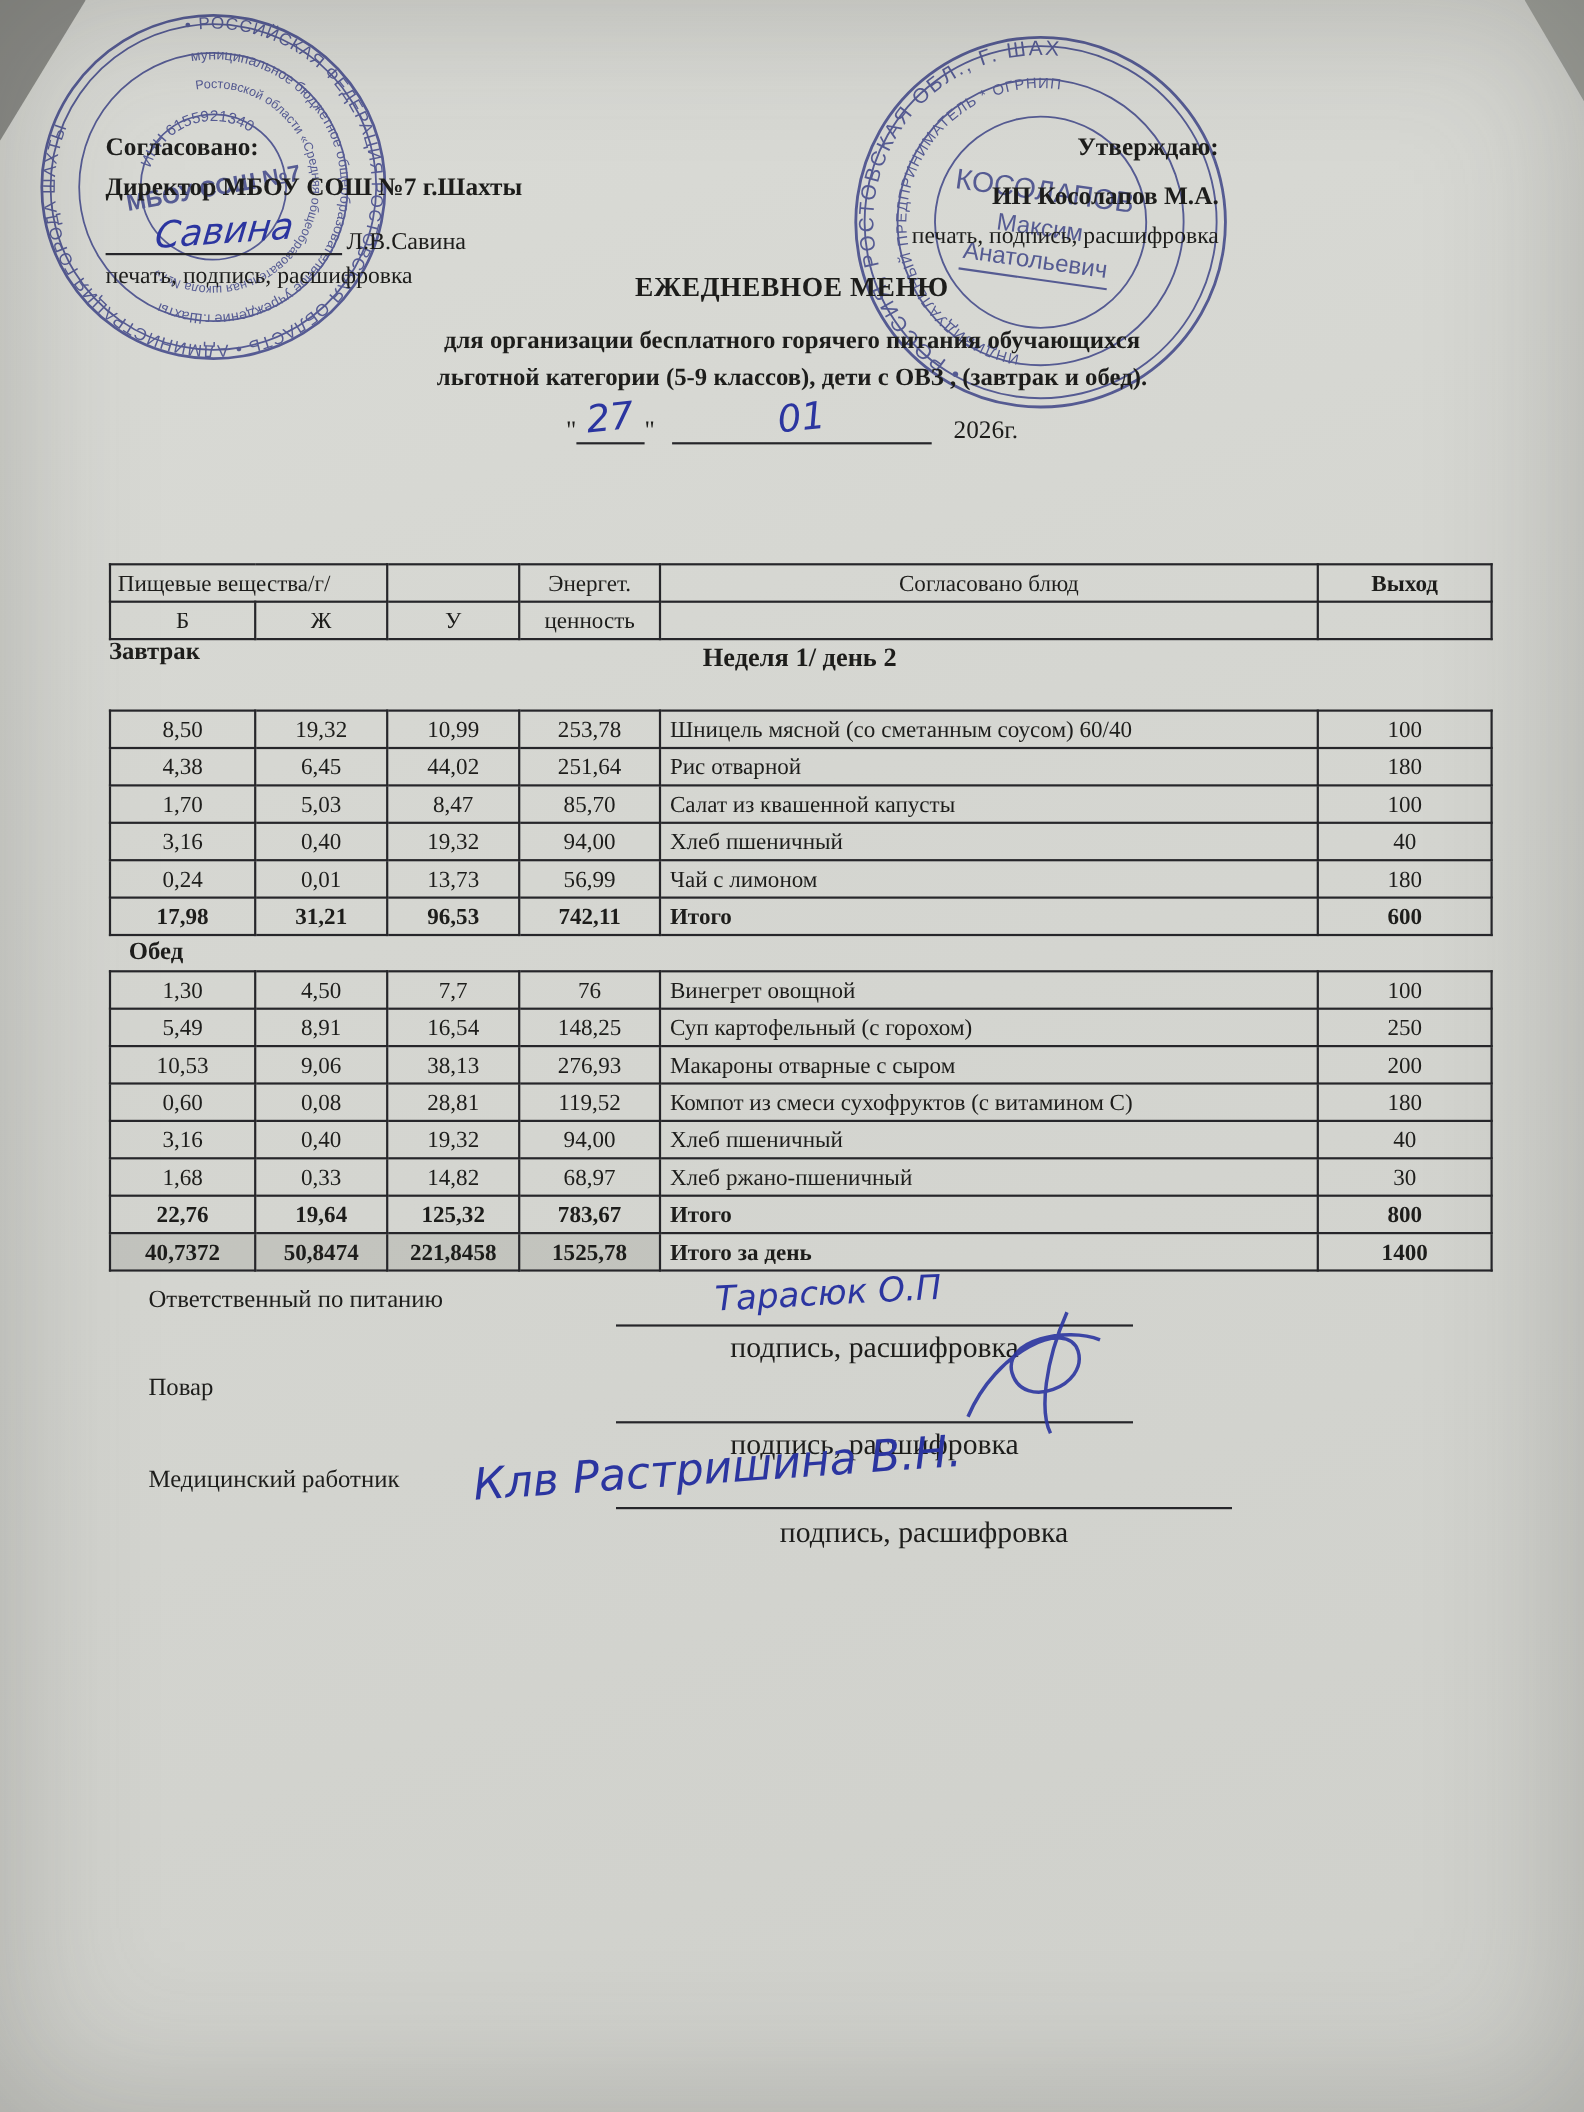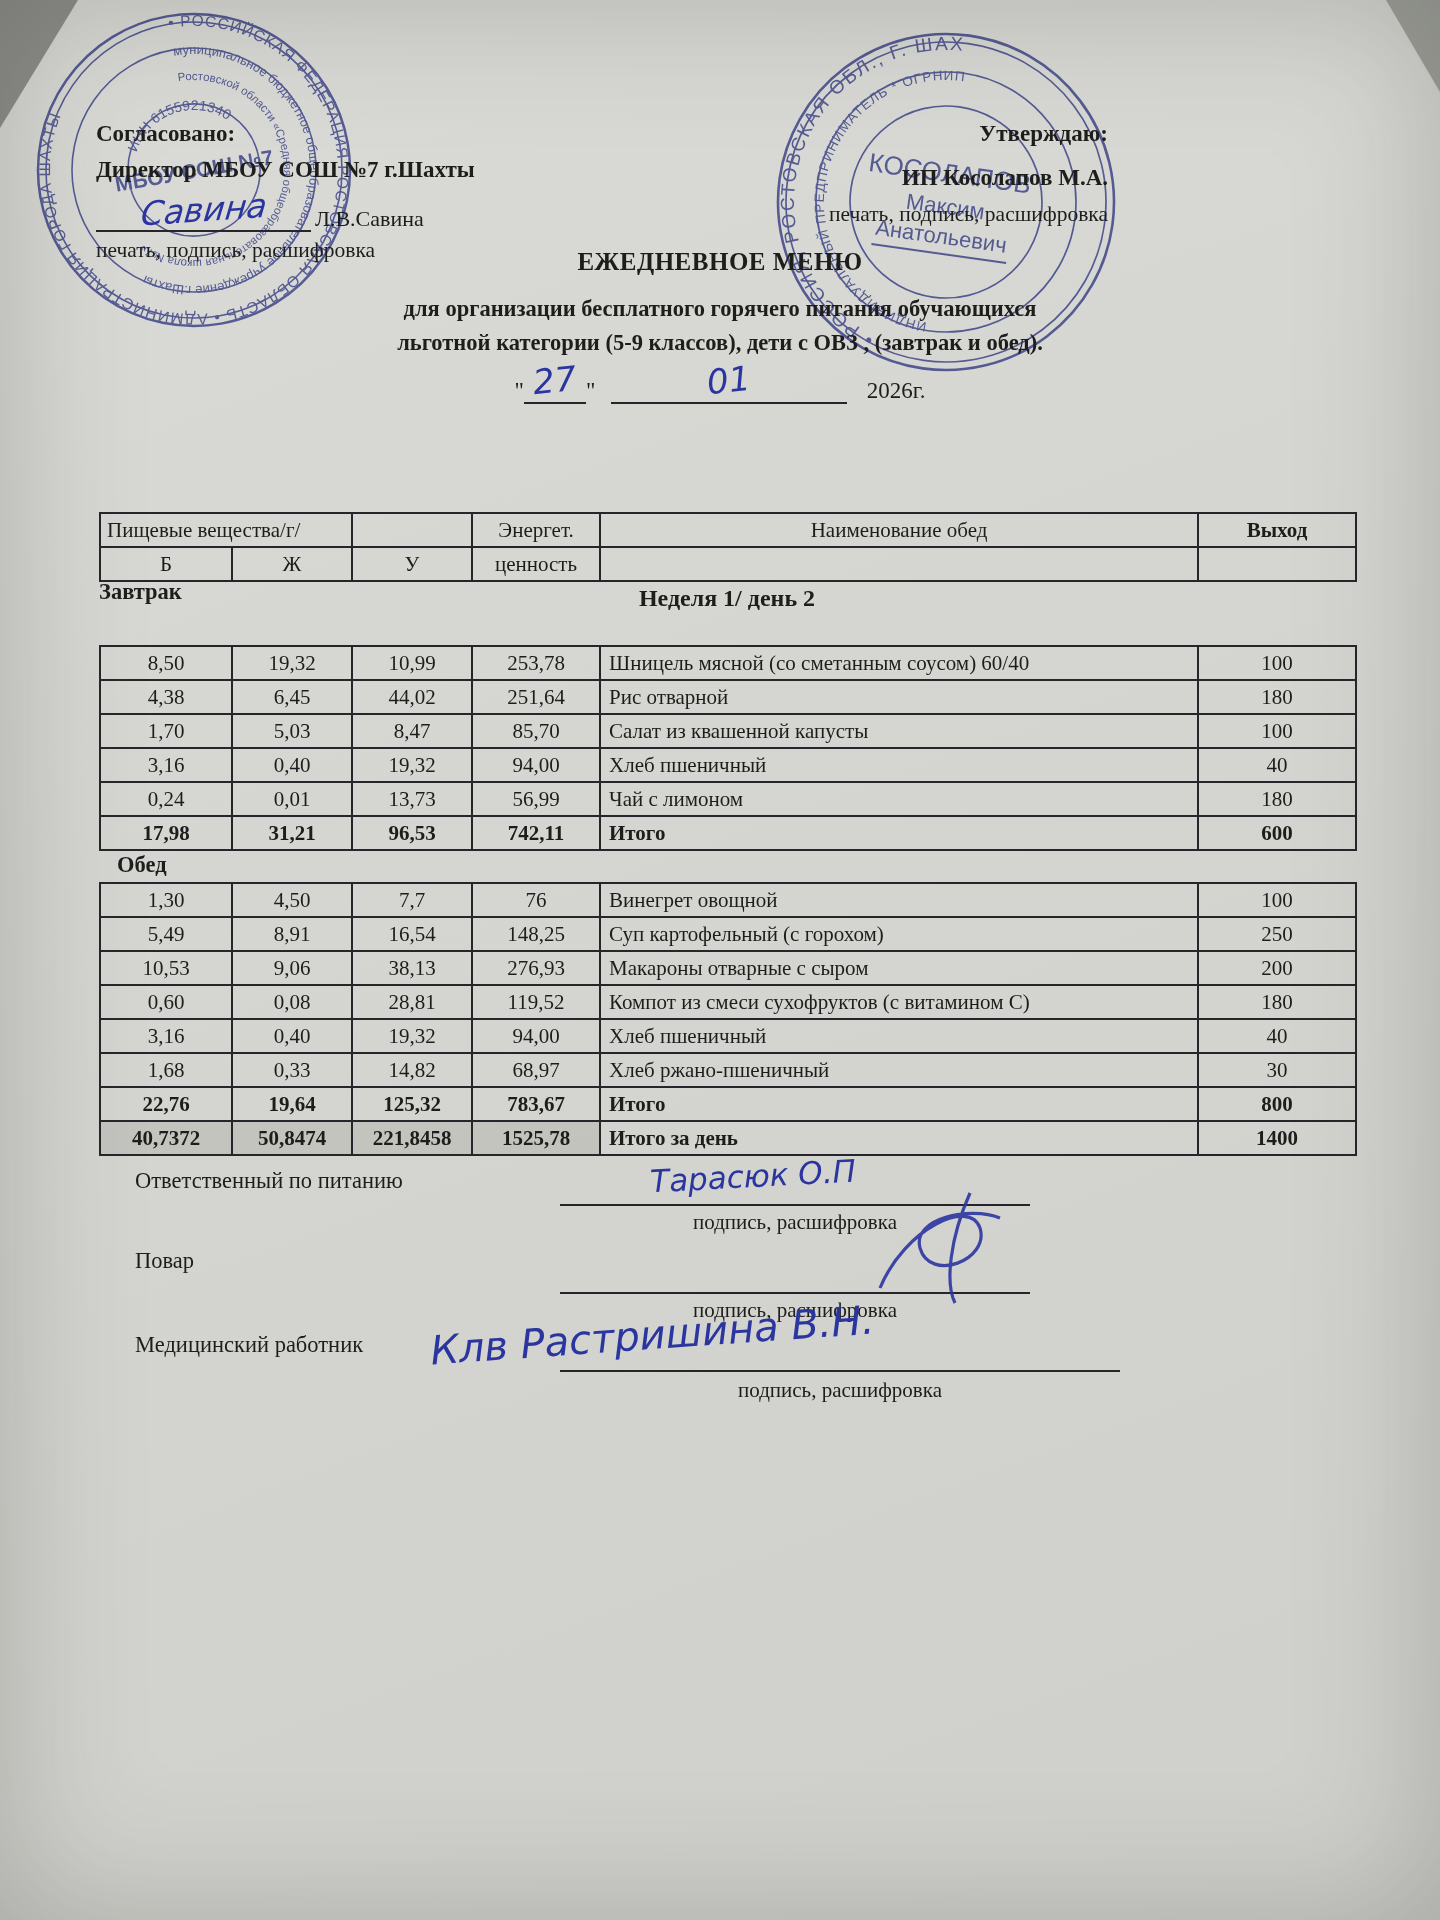--- a/index.html
+++ b/index.html
@@ -46,21 +46,21 @@
     overflow:hidden;white-space:nowrap;
   }
   .menu-table td.num,.menu-table td.out{text-align:center;}
   .menu-table td.dish{text-align:left;padding-left:8px;}
   .menu-table tr.bold td{font-weight:bold;}
   .menu-table tr.shaded td.num{background:rgba(70,70,66,.12);}
   .section-label{font-size:22.5px;font-weight:bold;}
   
   .foot-label{font-size:22.5px;margin-left:36px;}
   .sig-line{position:absolute;border-bottom:2px solid #26262a;height:0;}
-  .sig-caption{position:absolute;font-size:21px;text-align:center;}
+  .sig-caption{position:absolute;font-size:27px;text-align:center;}
   .hand-big{
     position:absolute;font-family:"DejaVu Sans",sans-serif;font-style:italic;
     color:#2b35a0;white-space:nowrap;
   }
 </style>
 </head>
 <body>
 
 <div id="page">
   <div id="corner-tl" class="corner"></div>
@@ -150,21 +150,21 @@
         <col style="width:120px">
         <col style="width:128px">
         <col style="width:598px">
         <col style="width:158px">
       </colgroup>
     <tbody>
         <tr>
       <td colspan="2">Пищевые вещества/г/</td>
       <td></td>
       <td class="num">Энергет.</td>
-      <td class="num">Наименование обед</td>
+      <td class="num">Согласовано блюд</td>
       <td class="num bold">Выход</td>
     </tr>
     <tr>
       <td class="num">Б</td>
       <td class="num">Ж</td>
       <td class="num">У</td>
       <td class="num">ценность</td>
       <td></td>
       <td></td>
     </tr>

